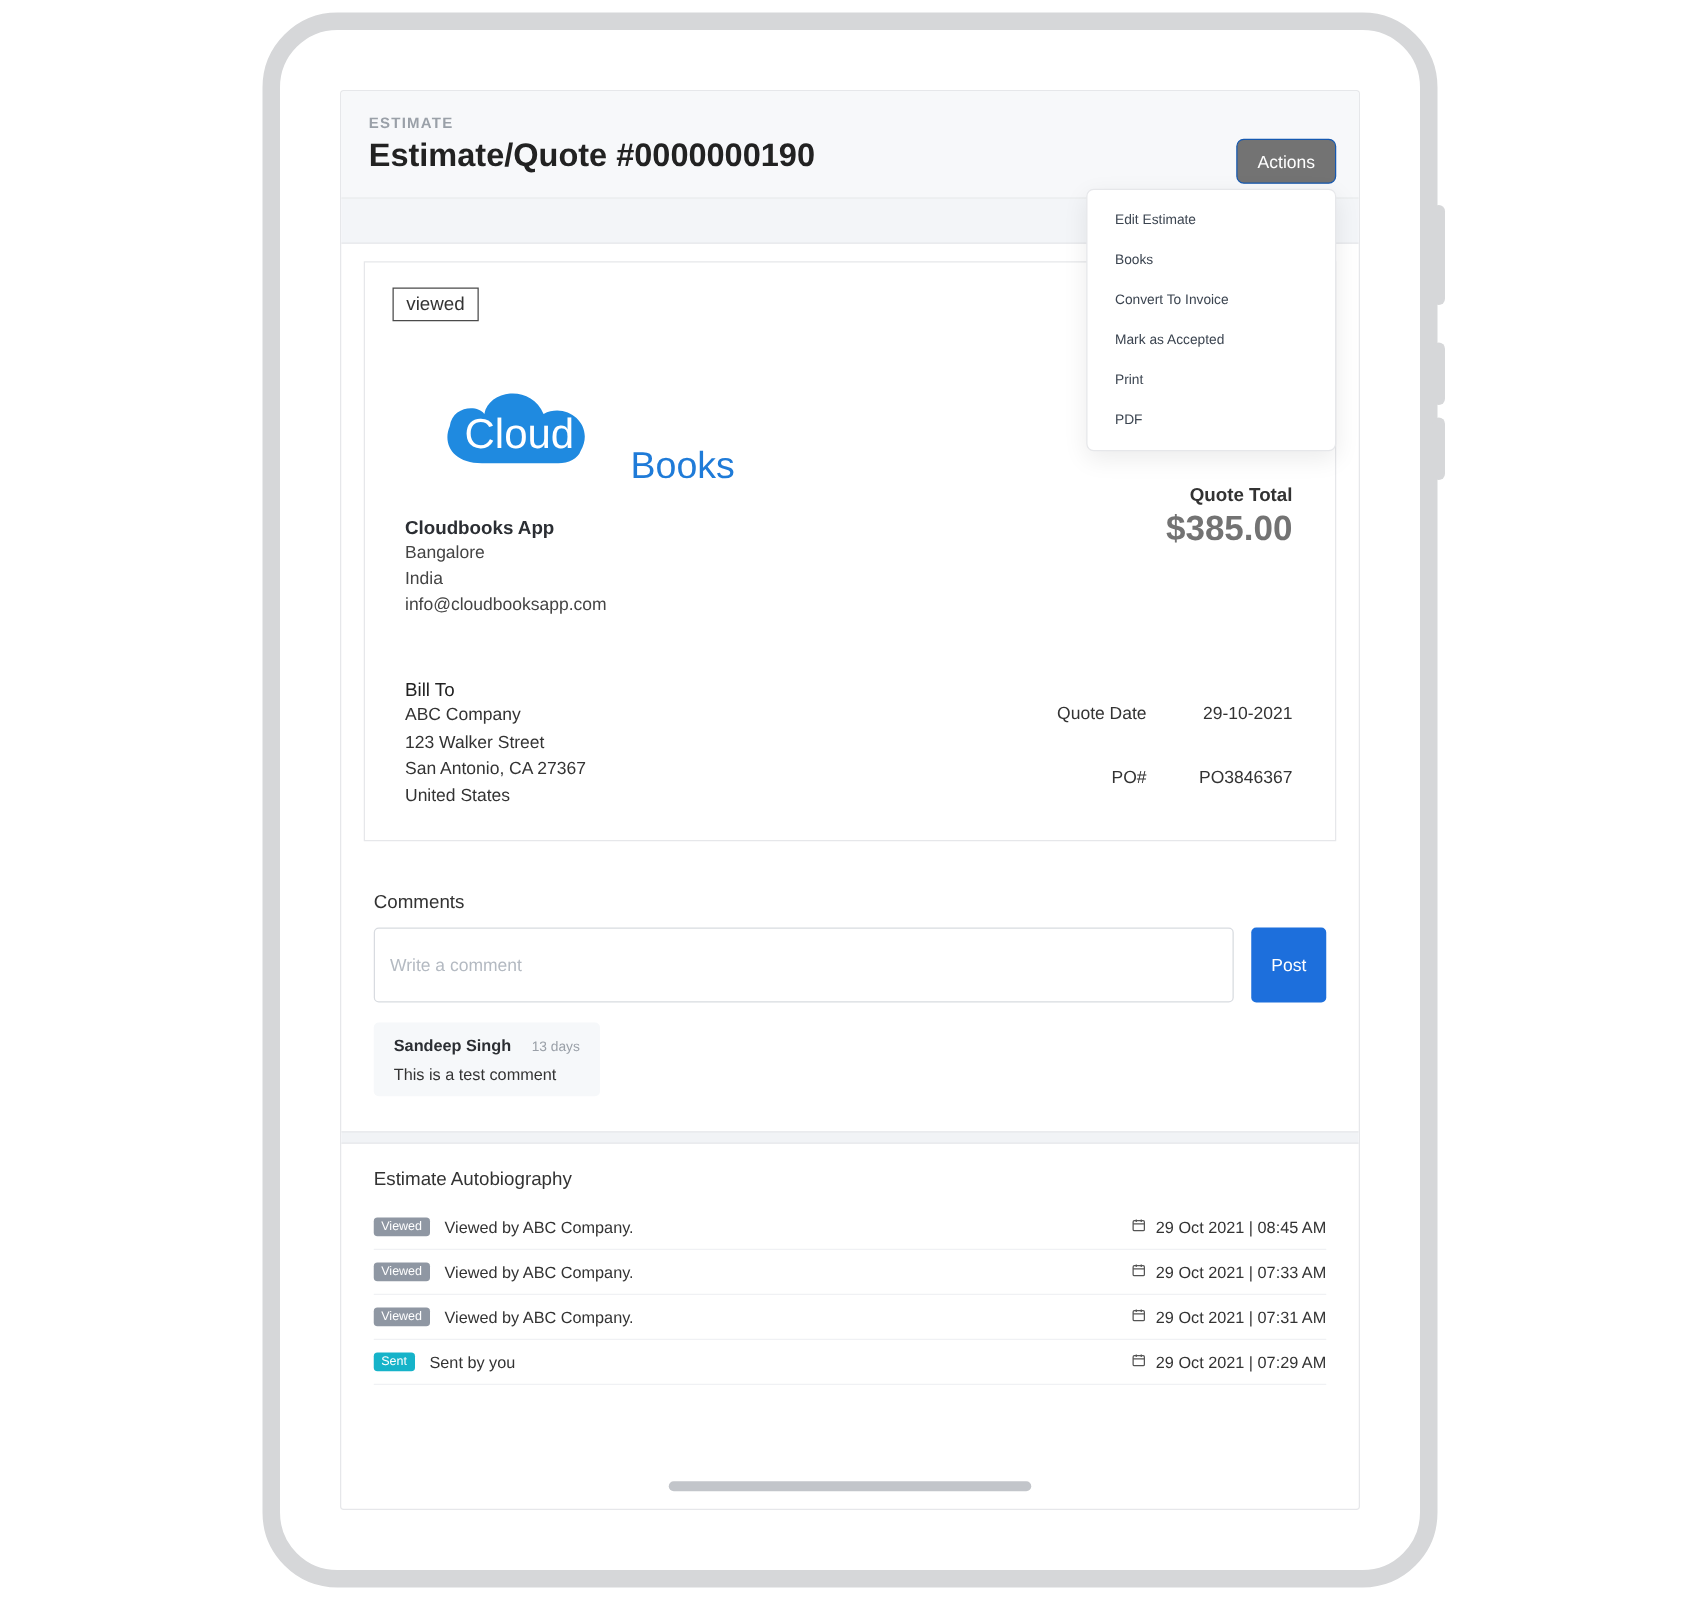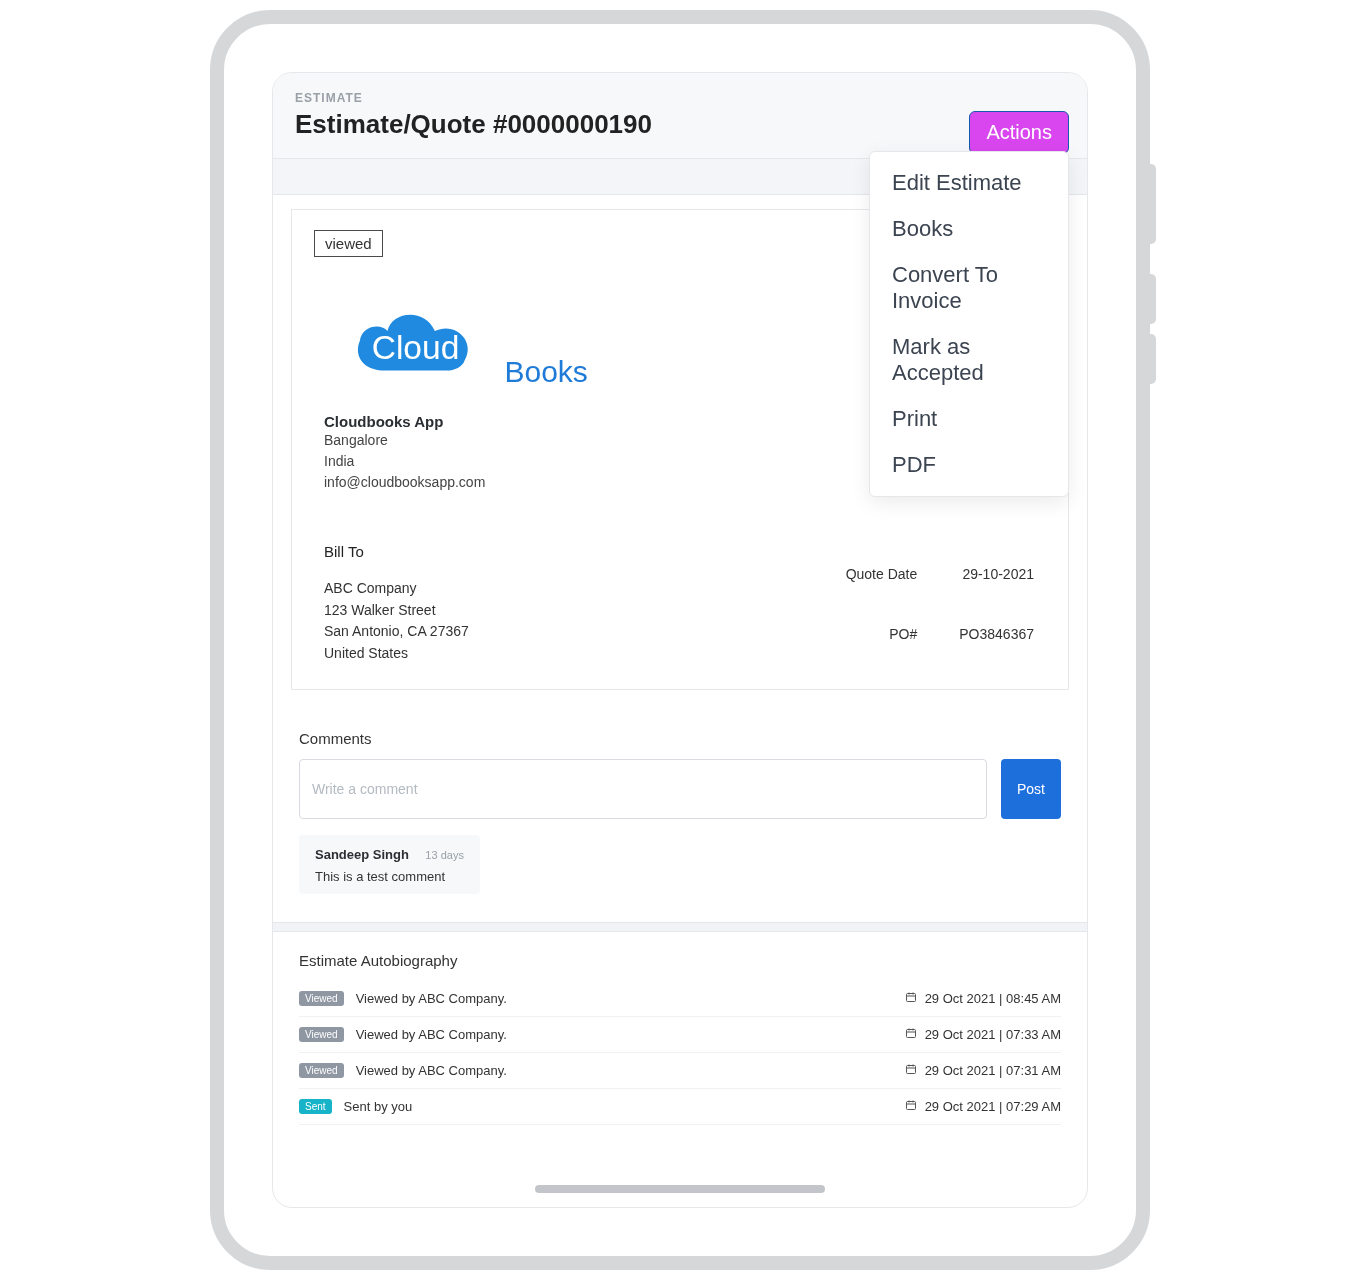--- a/index.html
+++ b/index.html
@@ -34,21 +34,21 @@
   .side-button.b3 { top: 310px; height: 50px; }
 
   .screen {
     position: absolute;
     left: 48px;
     top: 48px;
     right: 48px;
     bottom: 48px;
     background: #fff;
     border: 1px solid #e6e7ea;
-    border-radius: 20px;
+    border-radius: 3px;
     overflow: hidden;
   }
 
   
   .page-header {
     background: #f7f8fa;
     border-bottom: 1px solid #e6e7ea;
     padding: 18px 22px 18px 22px;
     position: relative;
   }
@@ -61,43 +61,43 @@
   .page-title {
     font-size: 26px;
     font-weight: 700;
     color: #222;
     margin-top: 4px;
   }
   .actions-btn {
     position: absolute;
     right: 18px;
     top: 38px;
-    background: #d946ef;
+    background: #737373;
     color: #fff;
     border: 1px solid #1558b0;
     border-radius: 6px;
     padding: 9px 16px;
-    font-size: 20px;
+    font-size: 14px;
     cursor: pointer;
   }
   .actions-menu {
     position: absolute;
     right: 18px;
     top: 78px;
     width: 200px;
     background: #fff;
     border: 1px solid #e6e7ea;
     border-radius: 6px;
     box-shadow: 0 6px 20px rgba(0,0,0,0.08);
     padding: 8px 0;
     z-index: 10;
   }
   .actions-menu .item {
     padding: 10px 22px;
-    font-size: 22px;
+    font-size: 11px;
     color: #3b4450;
     cursor: pointer;
   }
 
   .content {
     padding: 0 18px 0 18px;
     position: relative;
   }
   .thin-band {
     height: 36px;
@@ -144,21 +144,21 @@
   }
   .quote-total-label { font-size: 15px; font-weight: 700; color: #333; }
   .quote-total-value { font-size: 28px; font-weight: 700; color: #737373; margin-top: 2px; }
 
   .billto-row {
     display: flex;
     justify-content: space-between;
     margin-top: 50px;
   }
   .billto-left { flex: 1; }
-  .billto-heading { font-size: 15px; color: #222; margin-bottom: 18px; }
+  .billto-heading { font-size: 15px; color: #222; }
   .addr-line { font-size: 14px; color: #333; line-height: 1.55; }
 
   .meta-table {
     text-align: right;
     font-size: 14px;
     color: #333;
   }
   .meta-table td { padding: 2px 0 2px 40px; }
   .meta-label { color: #333; }
 

